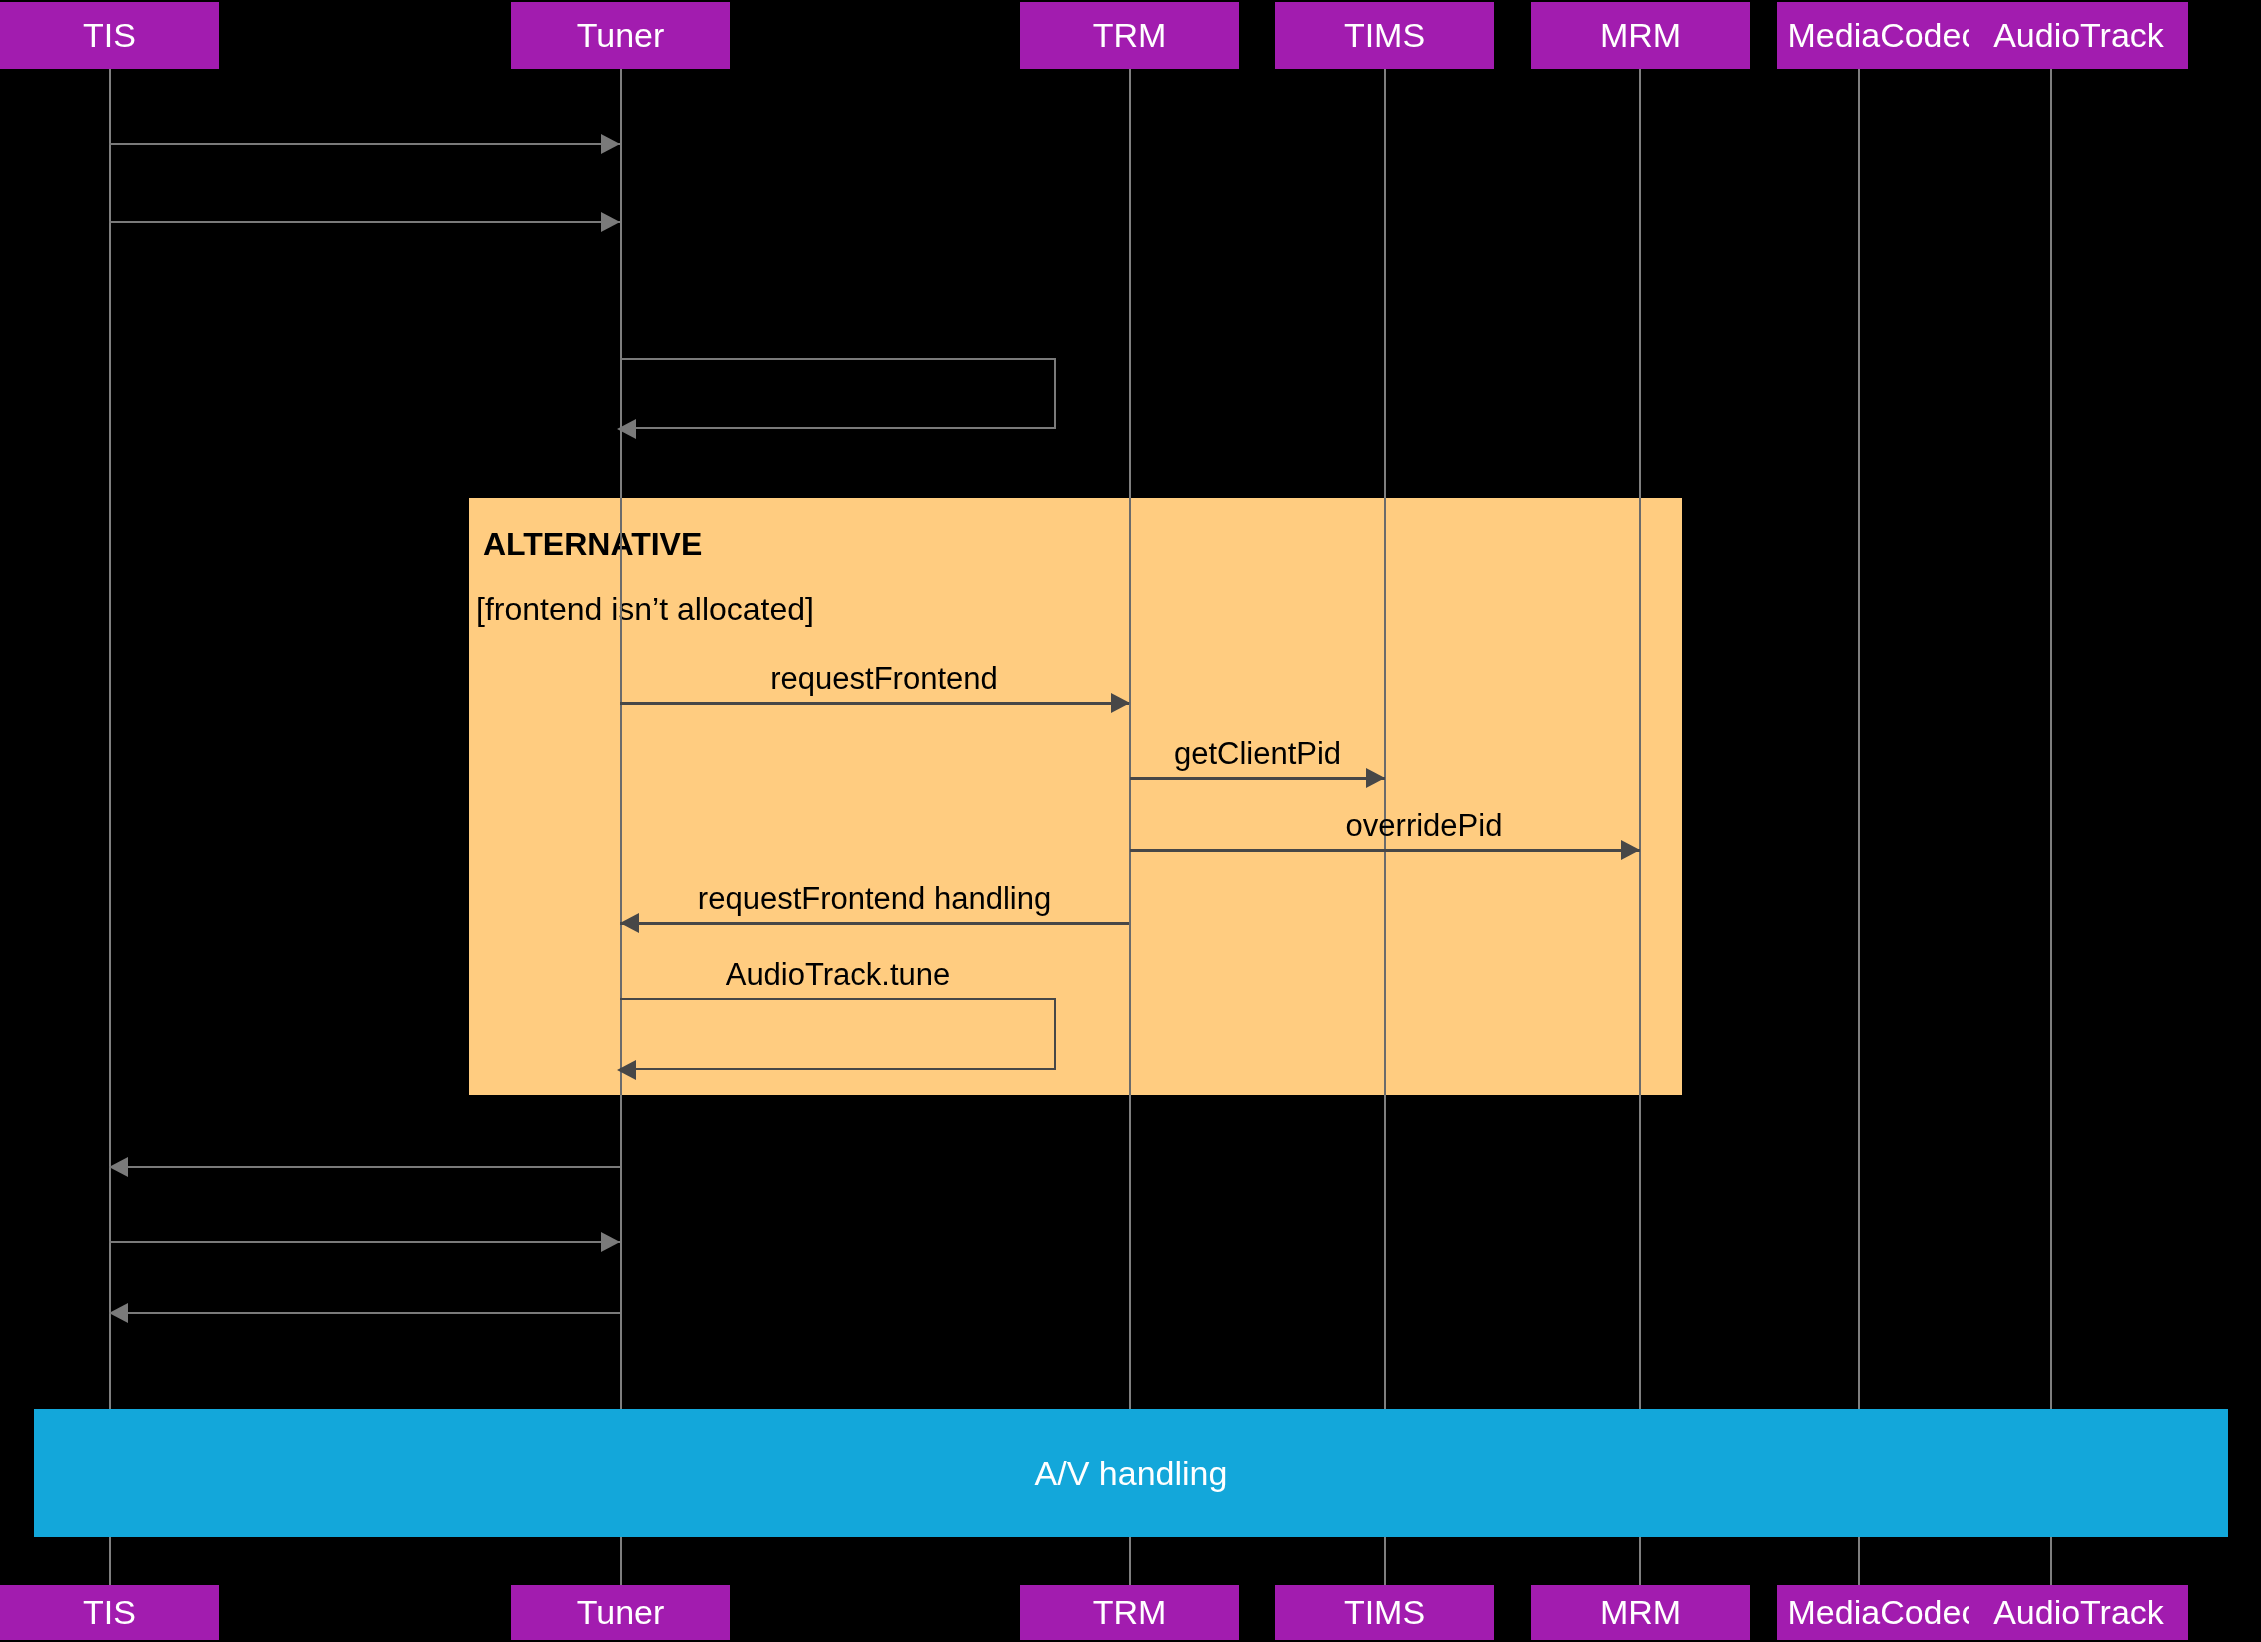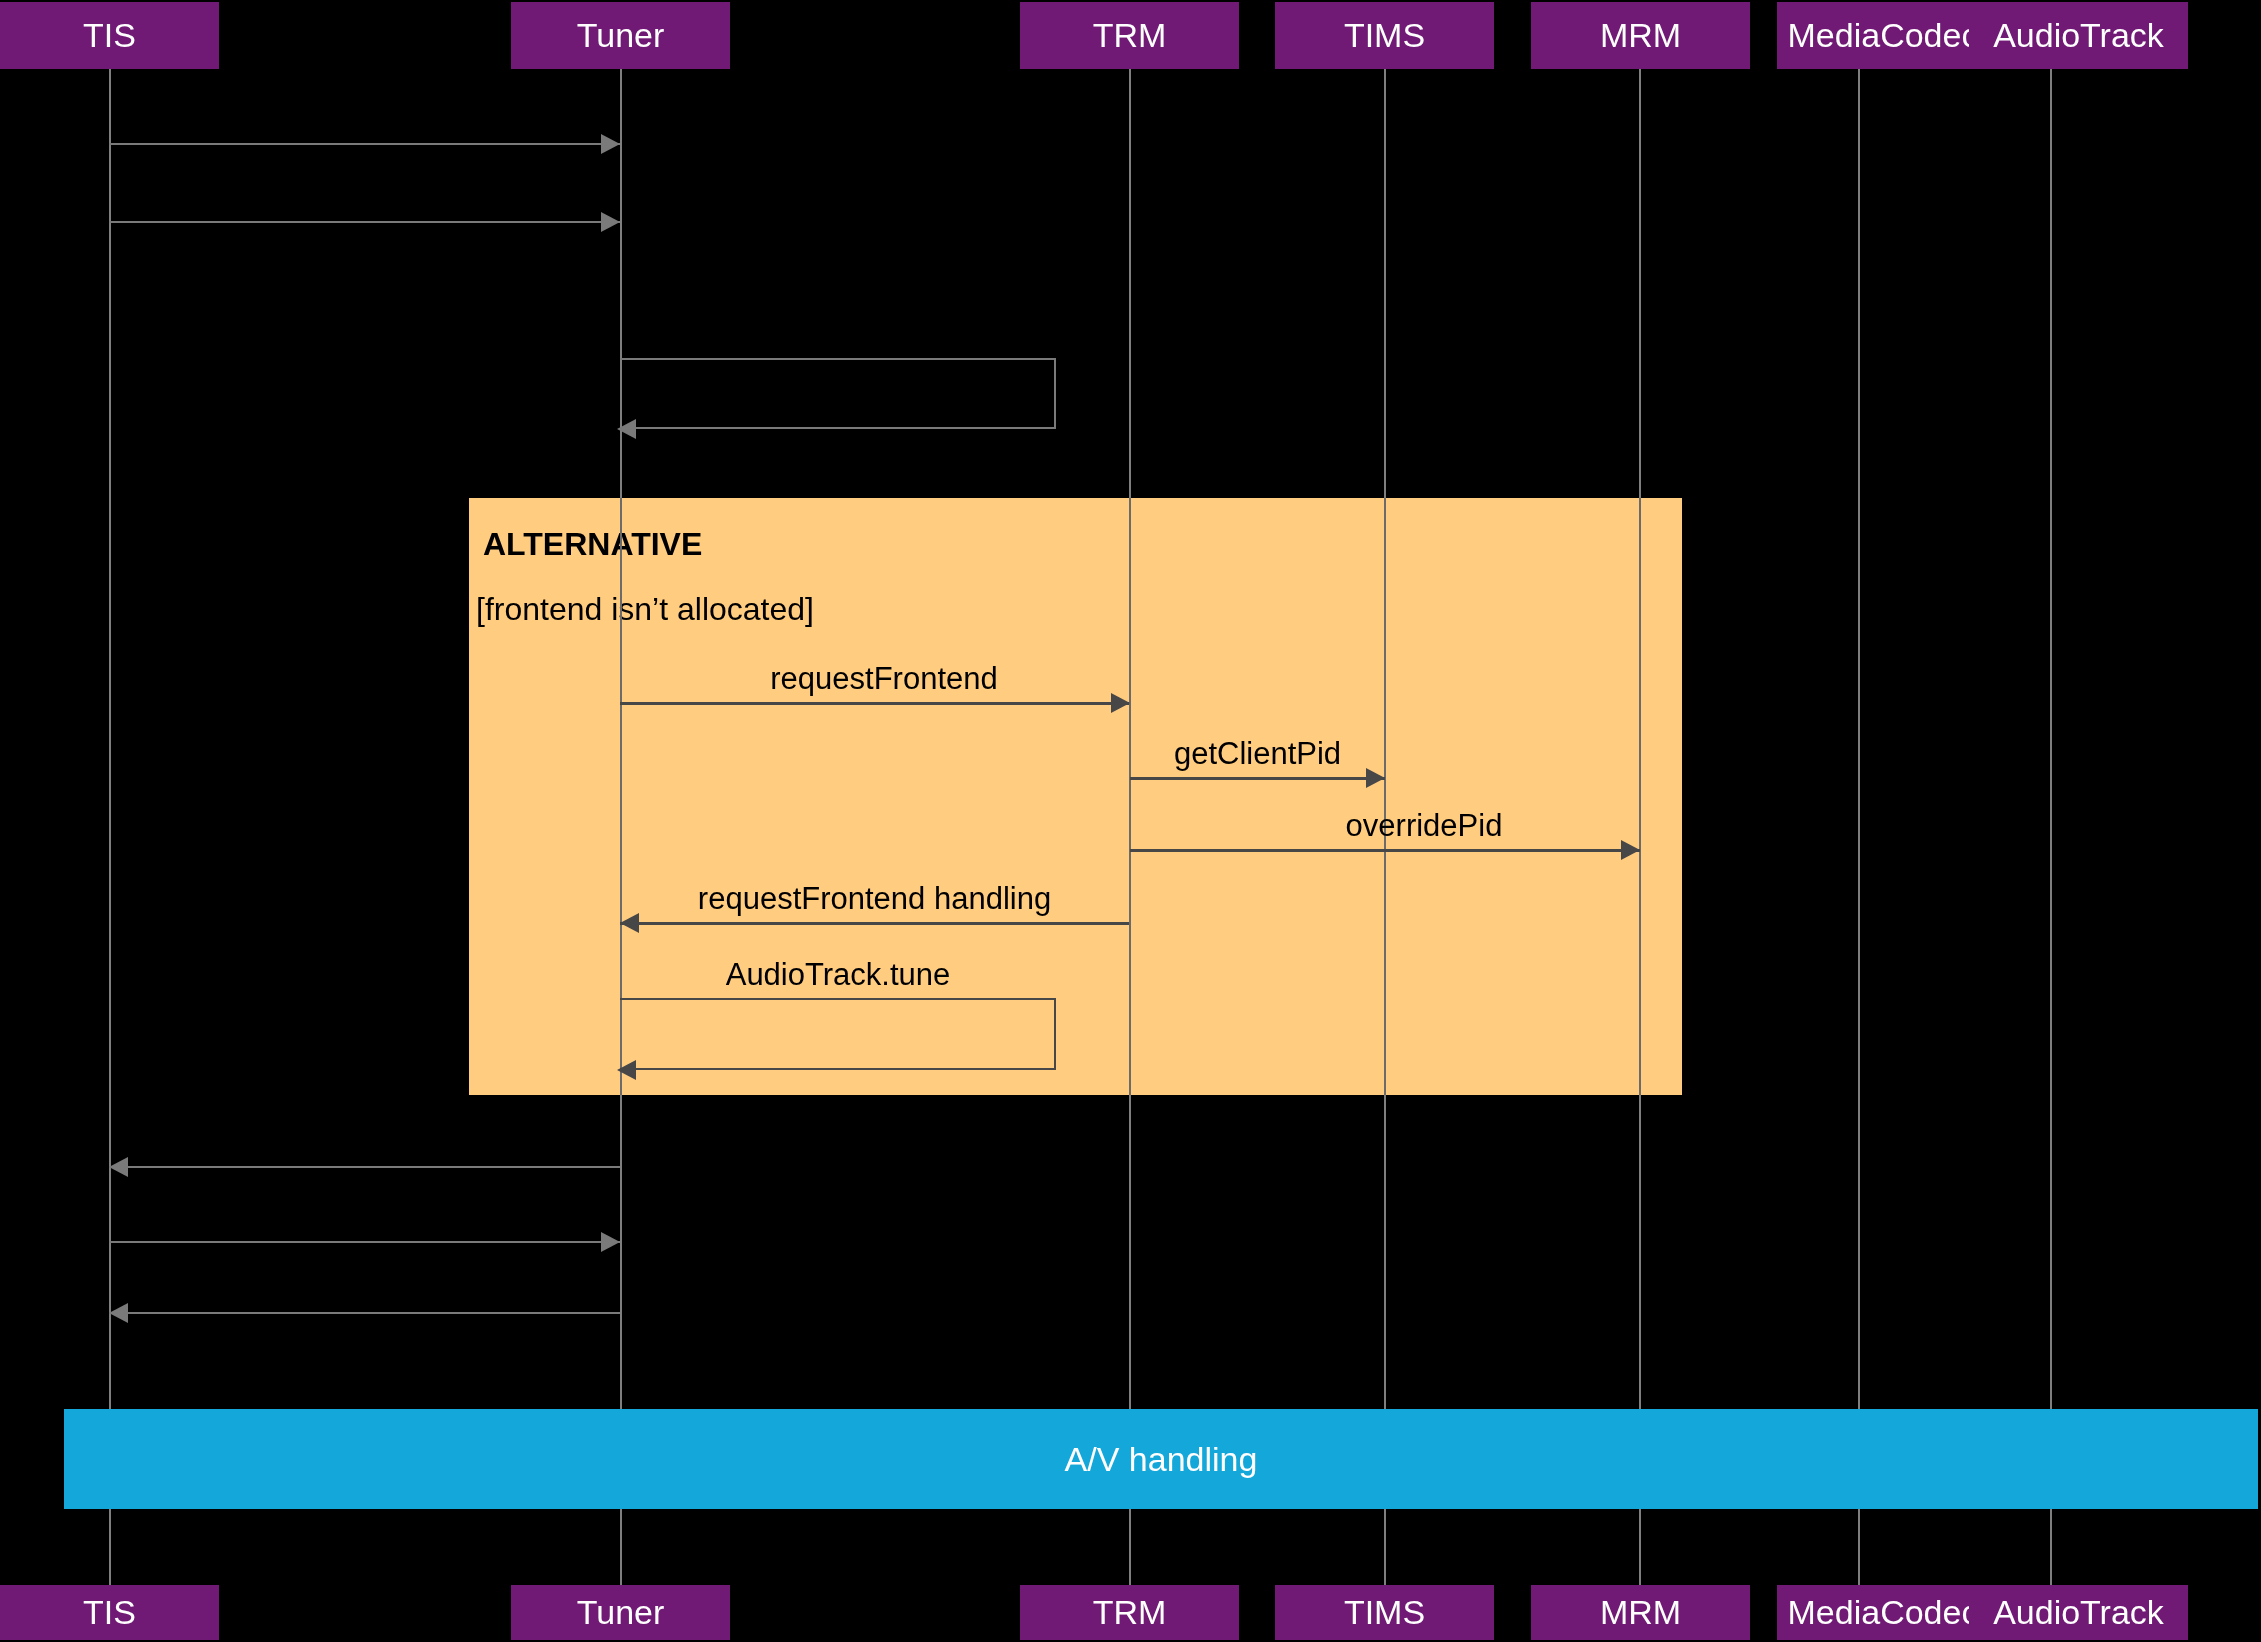--- a/index.html
+++ b/index.html
@@ -1,21 +1,21 @@
 <!DOCTYPE html>
 <html style="font-size:11.7px"><head>
 <meta charset="utf-8">
 <style>
   html,body{margin:0;padding:0;background:#000;}
   body{font-family:"Liberation Sans", sans-serif;}
   #stage{position:relative;width:2261px;height:1642px;background:#000;overflow:hidden;}
 
   .lifeline{position:absolute;width:2.2px;background:#7f7f7f;}
   .actor-box{
-    position:absolute;background:#701a75;color:#ffffff;
+    position:absolute;background:#a21caf;color:#ffffff;
     display:flex;align-items:center;justify-content:center;
     font-size:34px;font-family:"Liberation Sans", sans-serif;
     letter-spacing:0px;box-sizing:border-box;
   }
 
   .frag{position:absolute;background:#ffcc80;}
   .frag-title{
     position:absolute;color:#000;font-weight:bold;font-size:32px;
     font-family:"Liberation Sans", sans-serif;white-space:nowrap;
   }
@@ -125,21 +125,21 @@
       <div class="arrow-head arrow-left" style="left: 617px; top: 1060px;"></div>
       <div class="msg-label" style="left: 620px; width: 436px; top: 957px;">AudioTrack.tune</div>
       <div class="msg-line light" style="left: 109px; width: 511px; top: 1166px;"></div>
       <div class="arrow-head arrow-left light" style="left: 109px; top: 1157px;"></div>
       <div class="msg-line light" style="left: 109px; width: 511px; top: 1241px;"></div>
       <div class="arrow-head arrow-right light" style="left: 601px; top: 1232px;"></div>
       <div class="msg-line light" style="left: 109px; width: 511px; top: 1312px;"></div>
       <div class="arrow-head arrow-left light" style="left: 109px; top: 1303px;"></div>
     </div>
 
-  <div class="band" id="band" style="left: 34px; top: 1409px; width: 2194px; height: 100px; margin-left: 30px;">
+  <div class="band" id="band" style="left: 34px; top: 1409px; width: 2194px; height: 128px;">
     <span>A/V handling</span>
   </div>
 
   <div id="footer-actors">
       <div class="actor-box" style="left: 0px; width: 219px; top: 1585px; height: 55px;">
         <span>TIS</span>
       </div>
       <div class="actor-box" style="left: 511px; width: 219px; top: 1585px; height: 55px;">
         <span>Tuner</span>
       </div>

